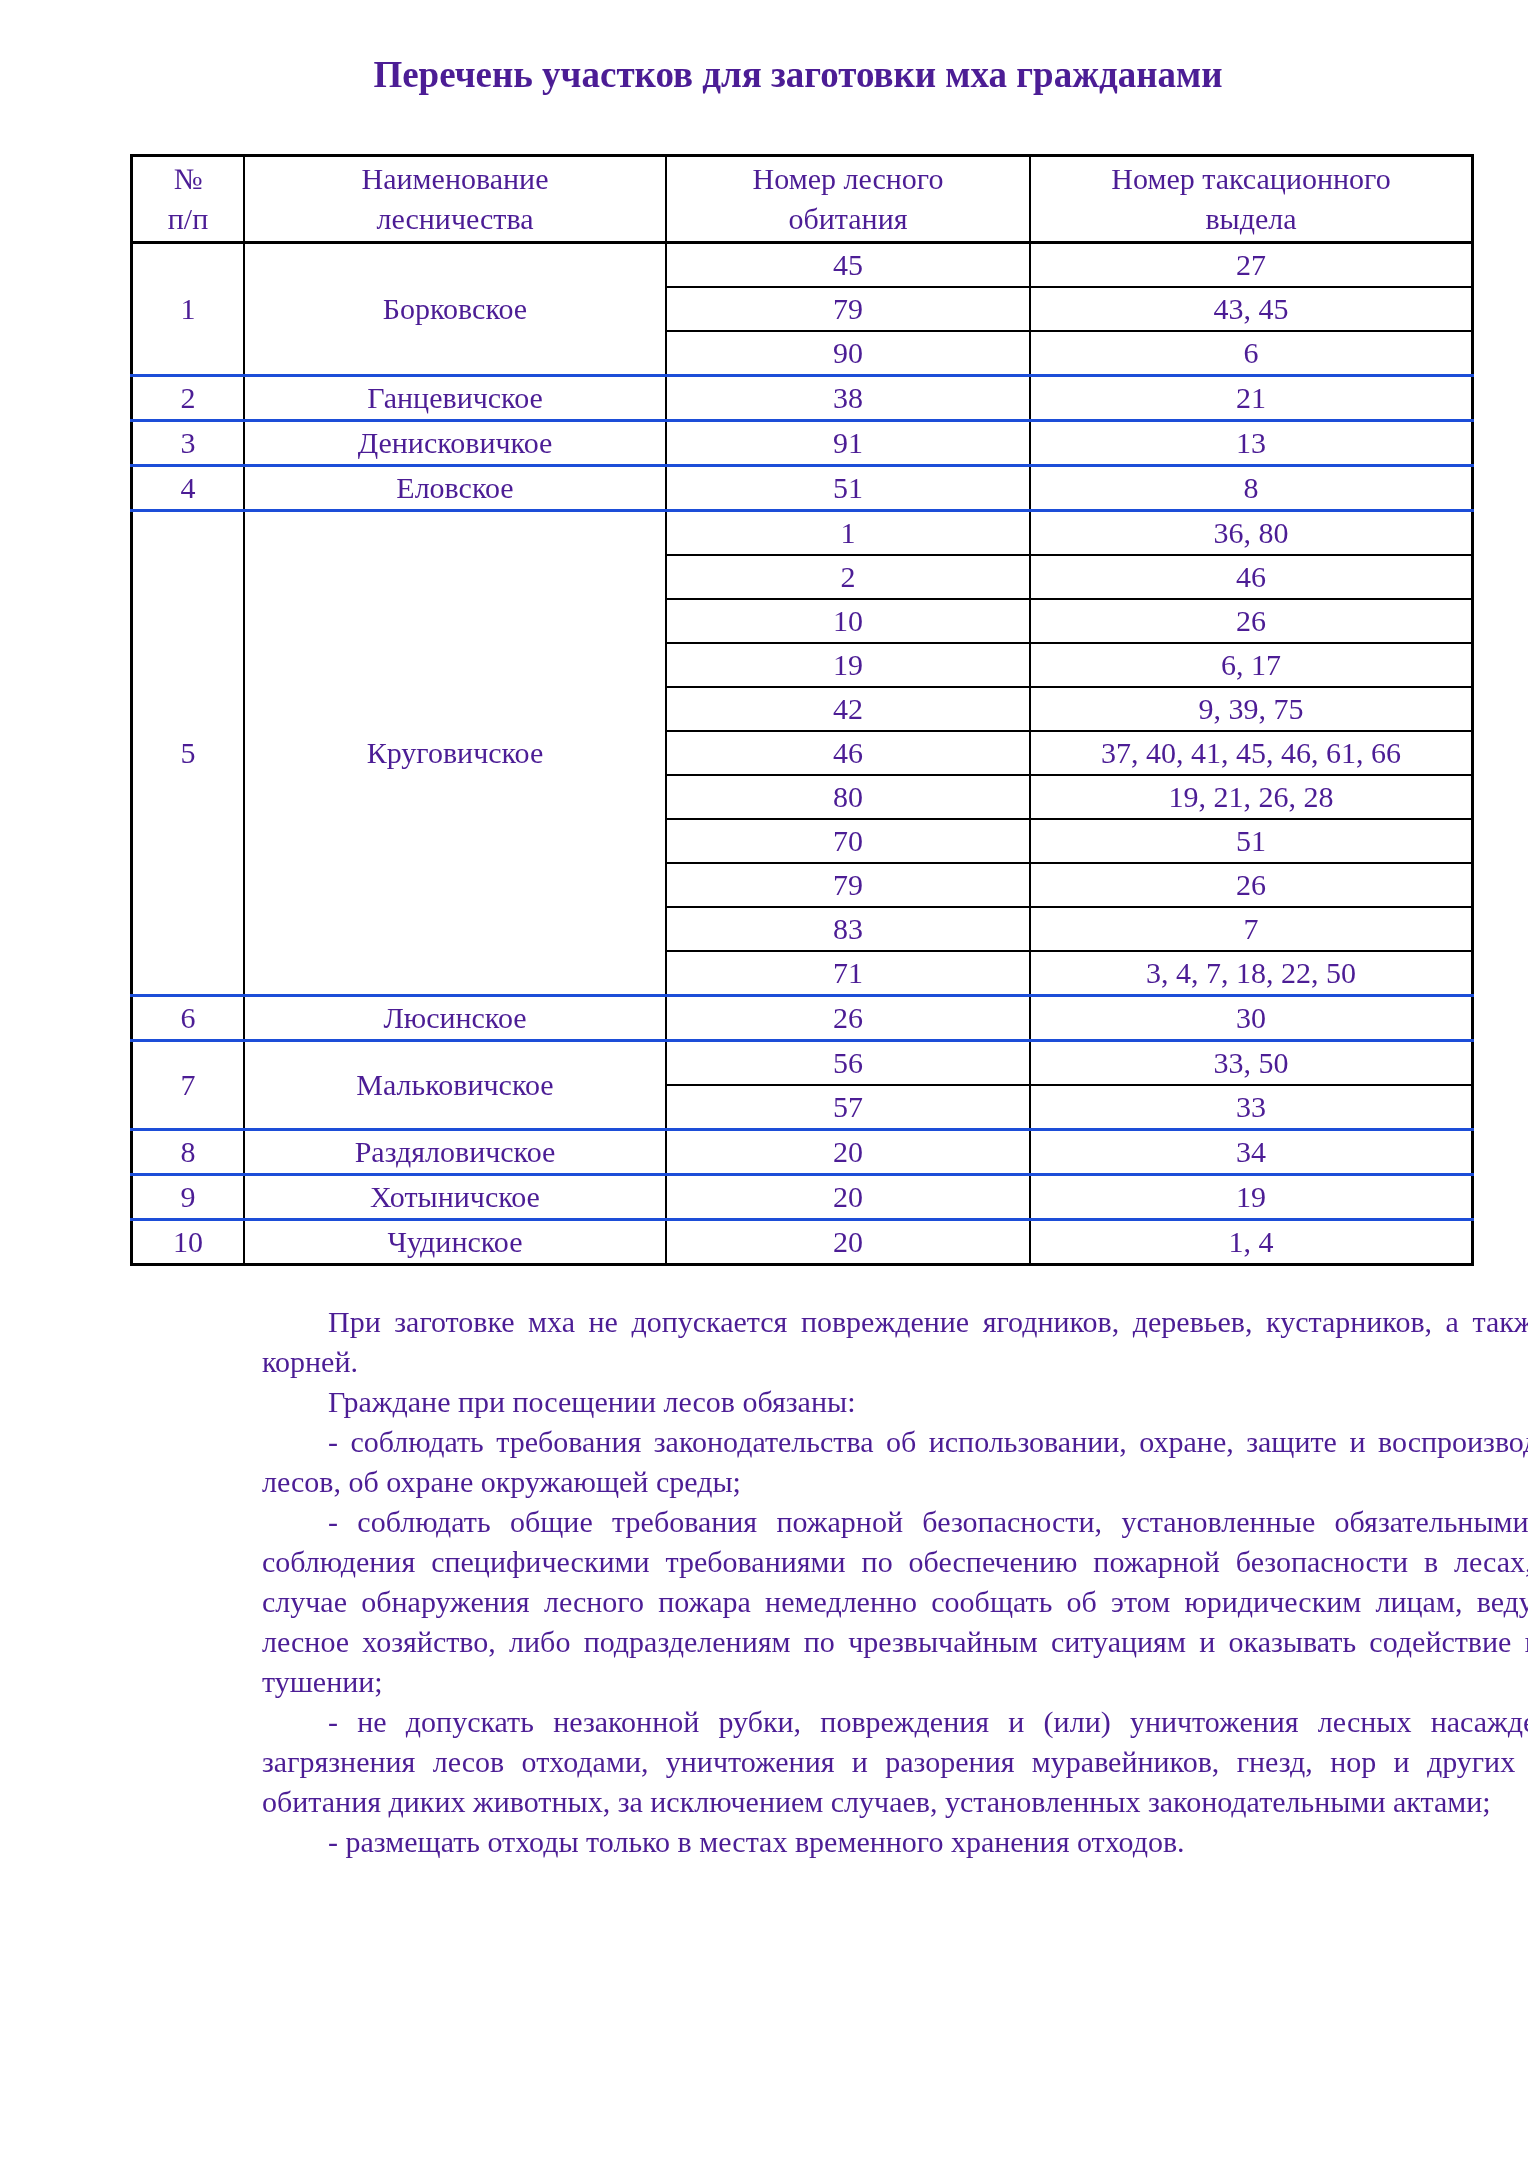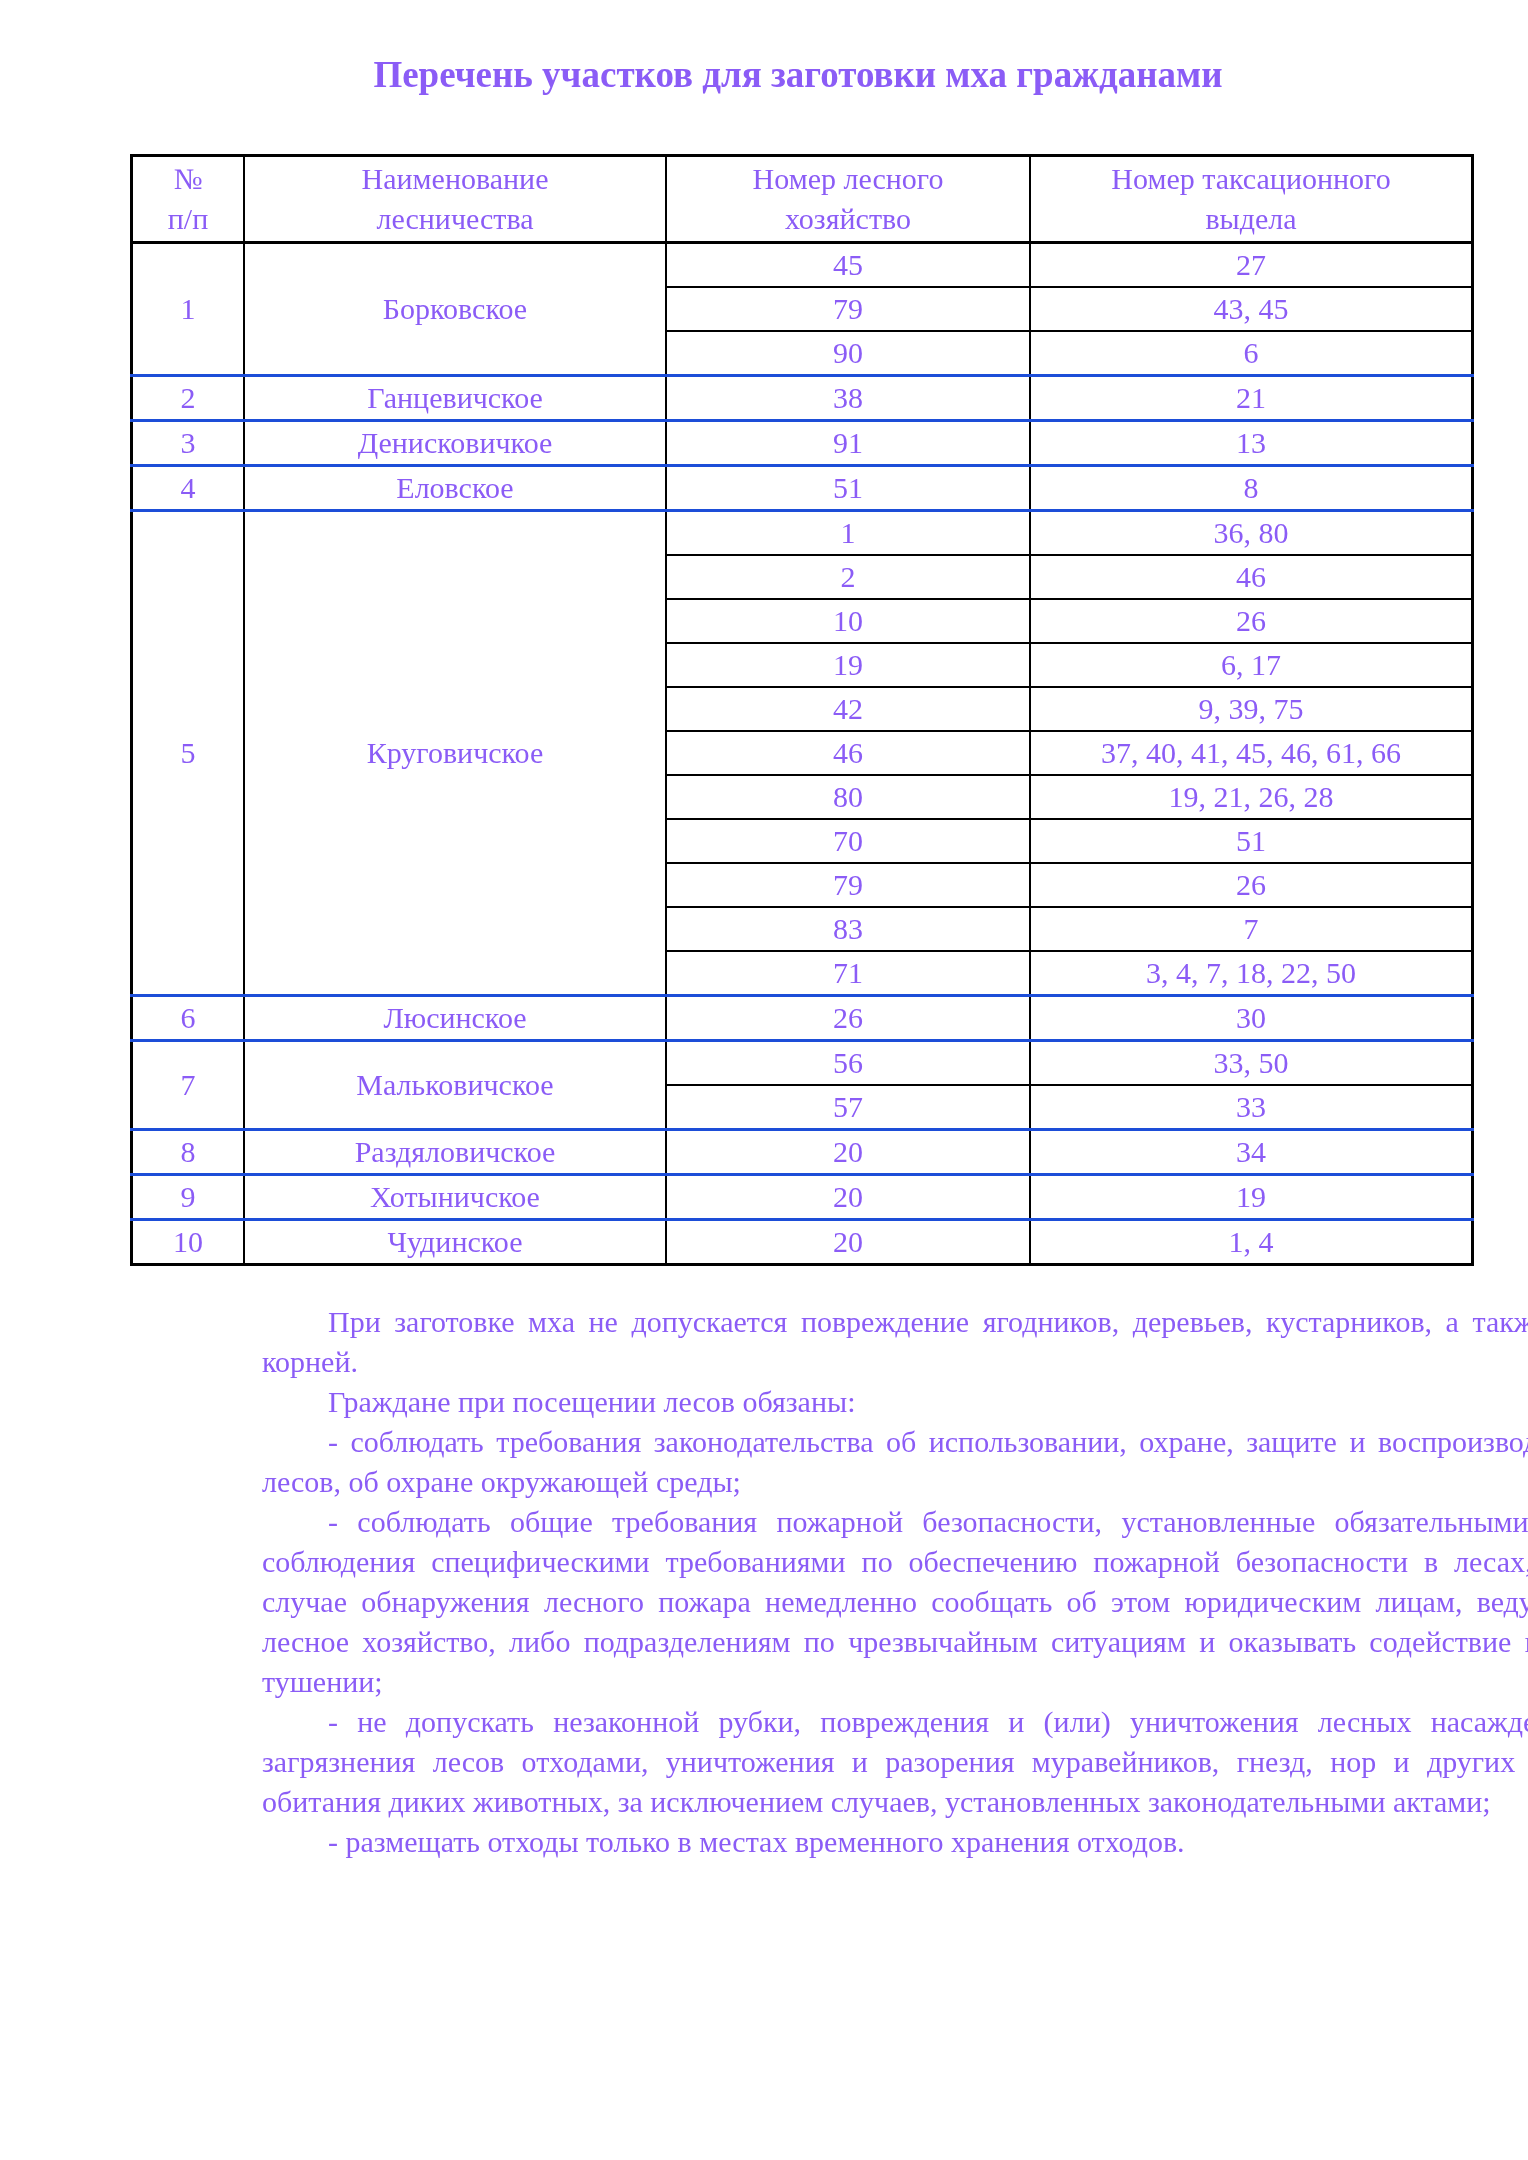--- a/index.html
+++ b/index.html
@@ -1,21 +1,21 @@
 <!DOCTYPE html>
 <html lang="ru"><head>
 <meta charset="utf-8">
 <style>
   html, body { margin: 0; padding: 0; background: #ffffff; }
   .page {
     position: relative;
     width: 1528px;
     height: 2160px;
     background: #ffffff;
-    color: #8b5cf6;
+    color: #4c1d95;
     font-family: "Liberation Serif", "DejaVu Serif", serif;
     overflow: hidden;
     box-sizing: border-box;
     padding-top: 52px;
   }
   .content {
     margin-left: 130px;
     width: 1336px;
   }
   .doc-title {
@@ -74,21 +74,21 @@
           <th class="col-num">
             <span>№</span>
             <span>п/п</span>
           </th>
           <th class="col-name">
             <span>Наименование</span>
             <span>лесничества</span>
           </th>
           <th class="col-quarter">
             <span>Номер лесного</span>
-            <span>хозяйство</span>
+            <span>обитания</span>
           </th>
           <th class="col-allotment">
             <span>Номер таксационного</span>
             <span>выдела</span>
           </th>
         </tr>
       </thead>
       <tbody>
           <tr class="group-start">
             <td rowspan="3" class="col-num">1</td>

